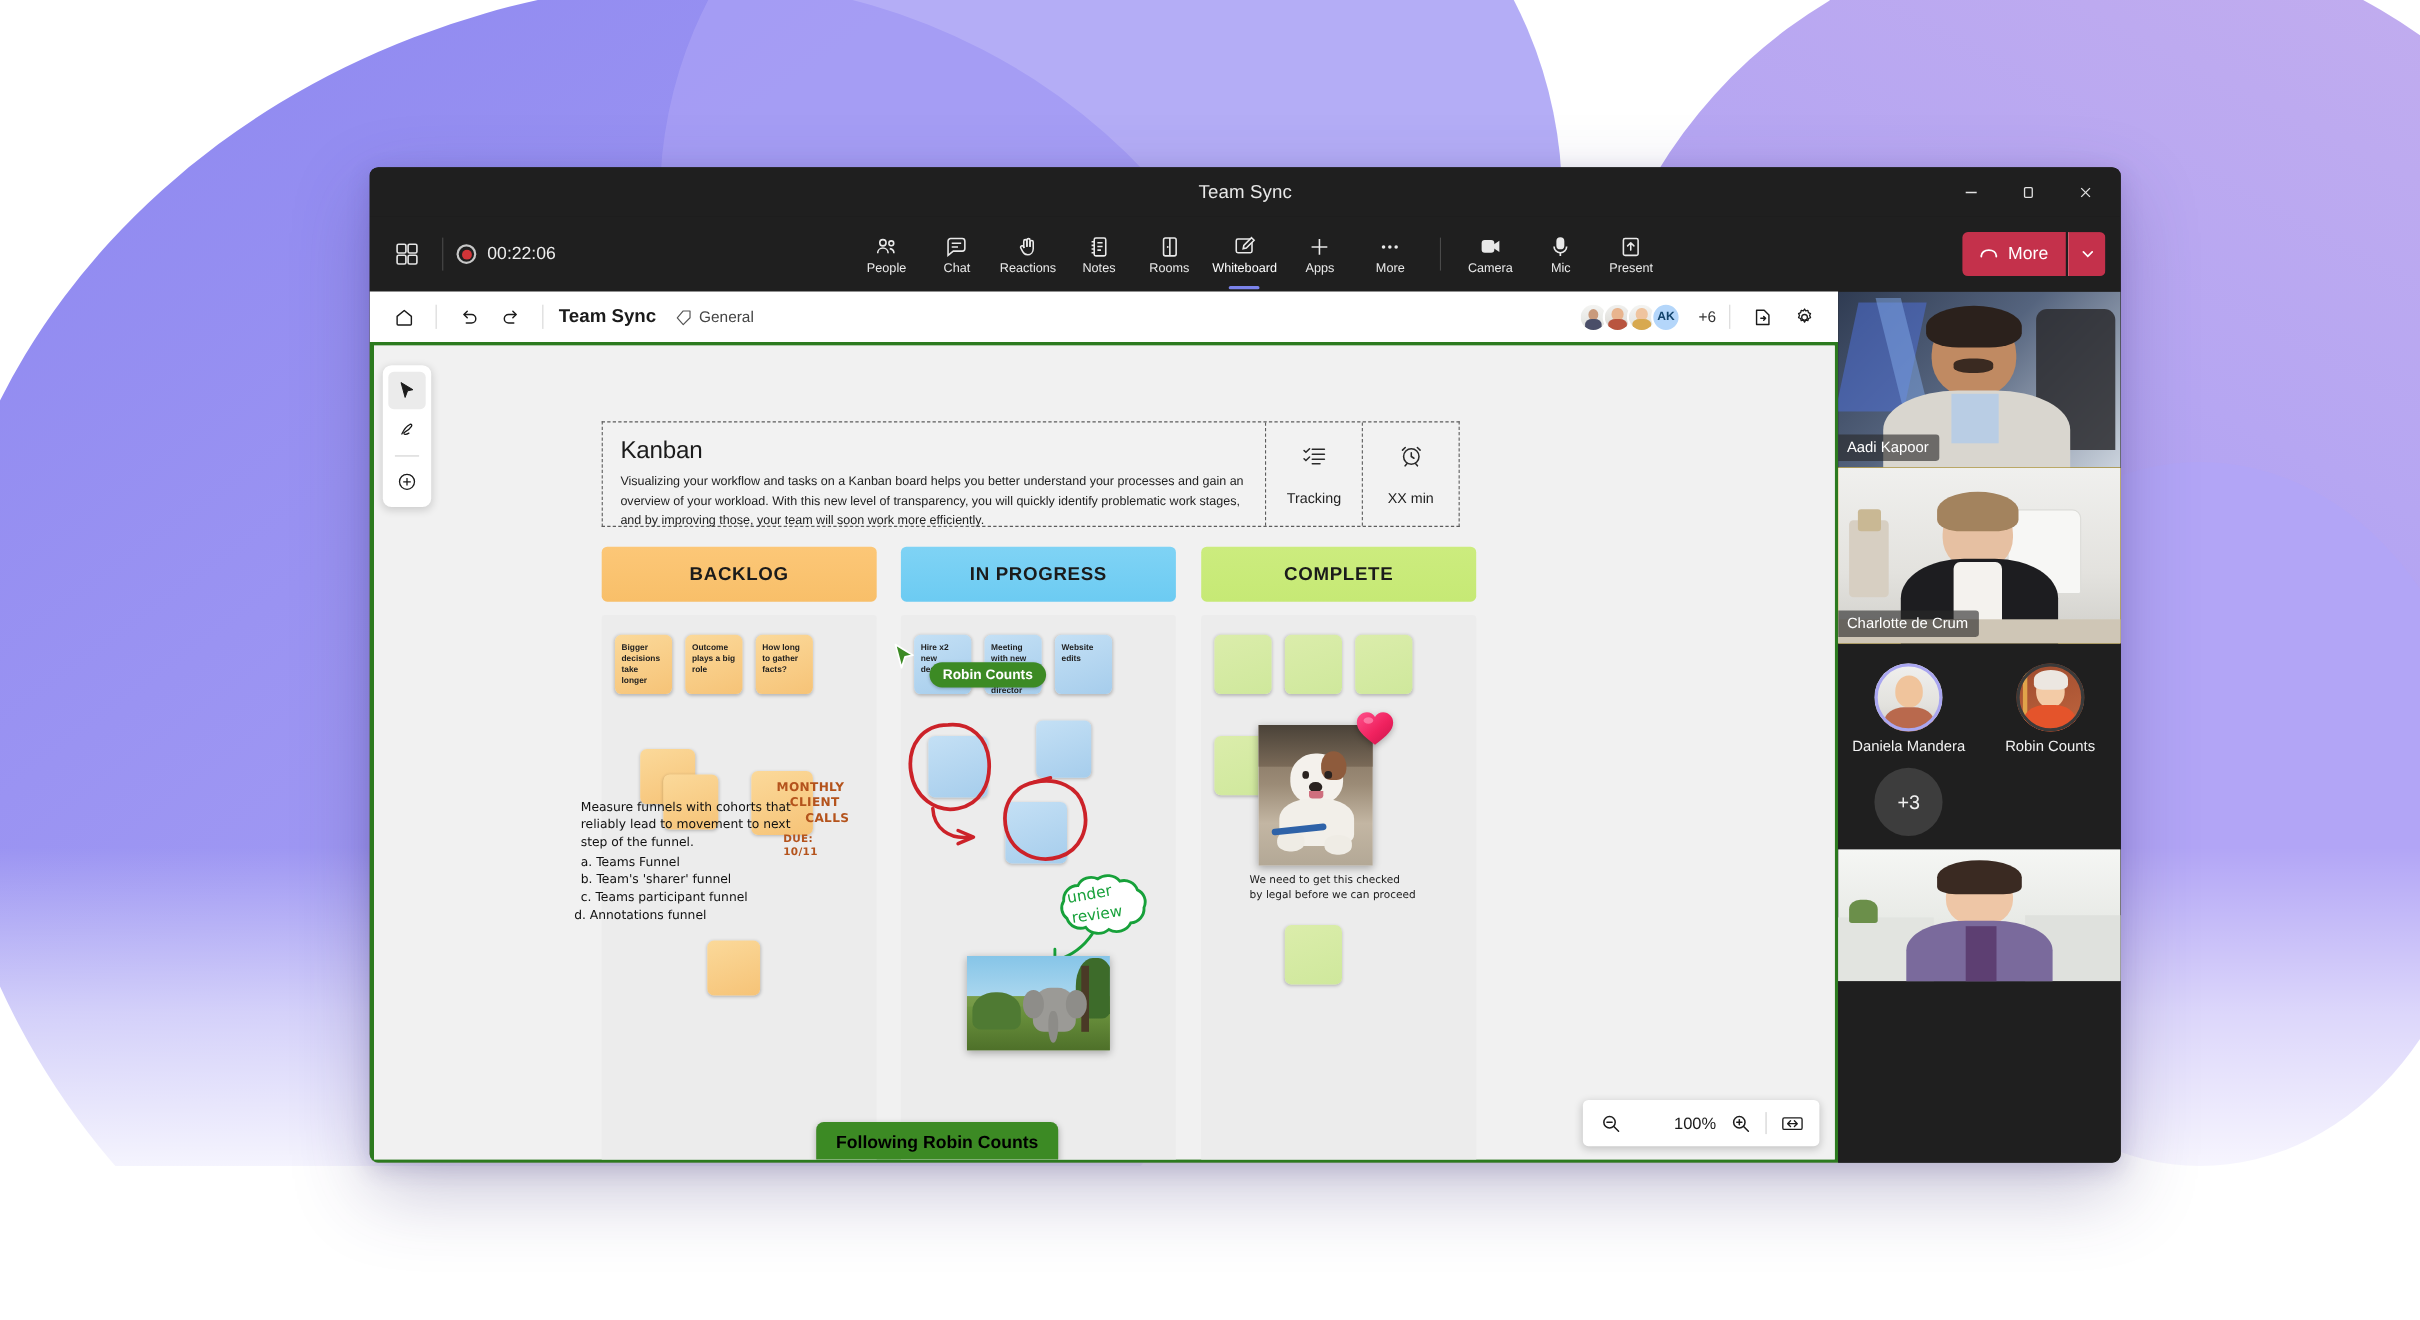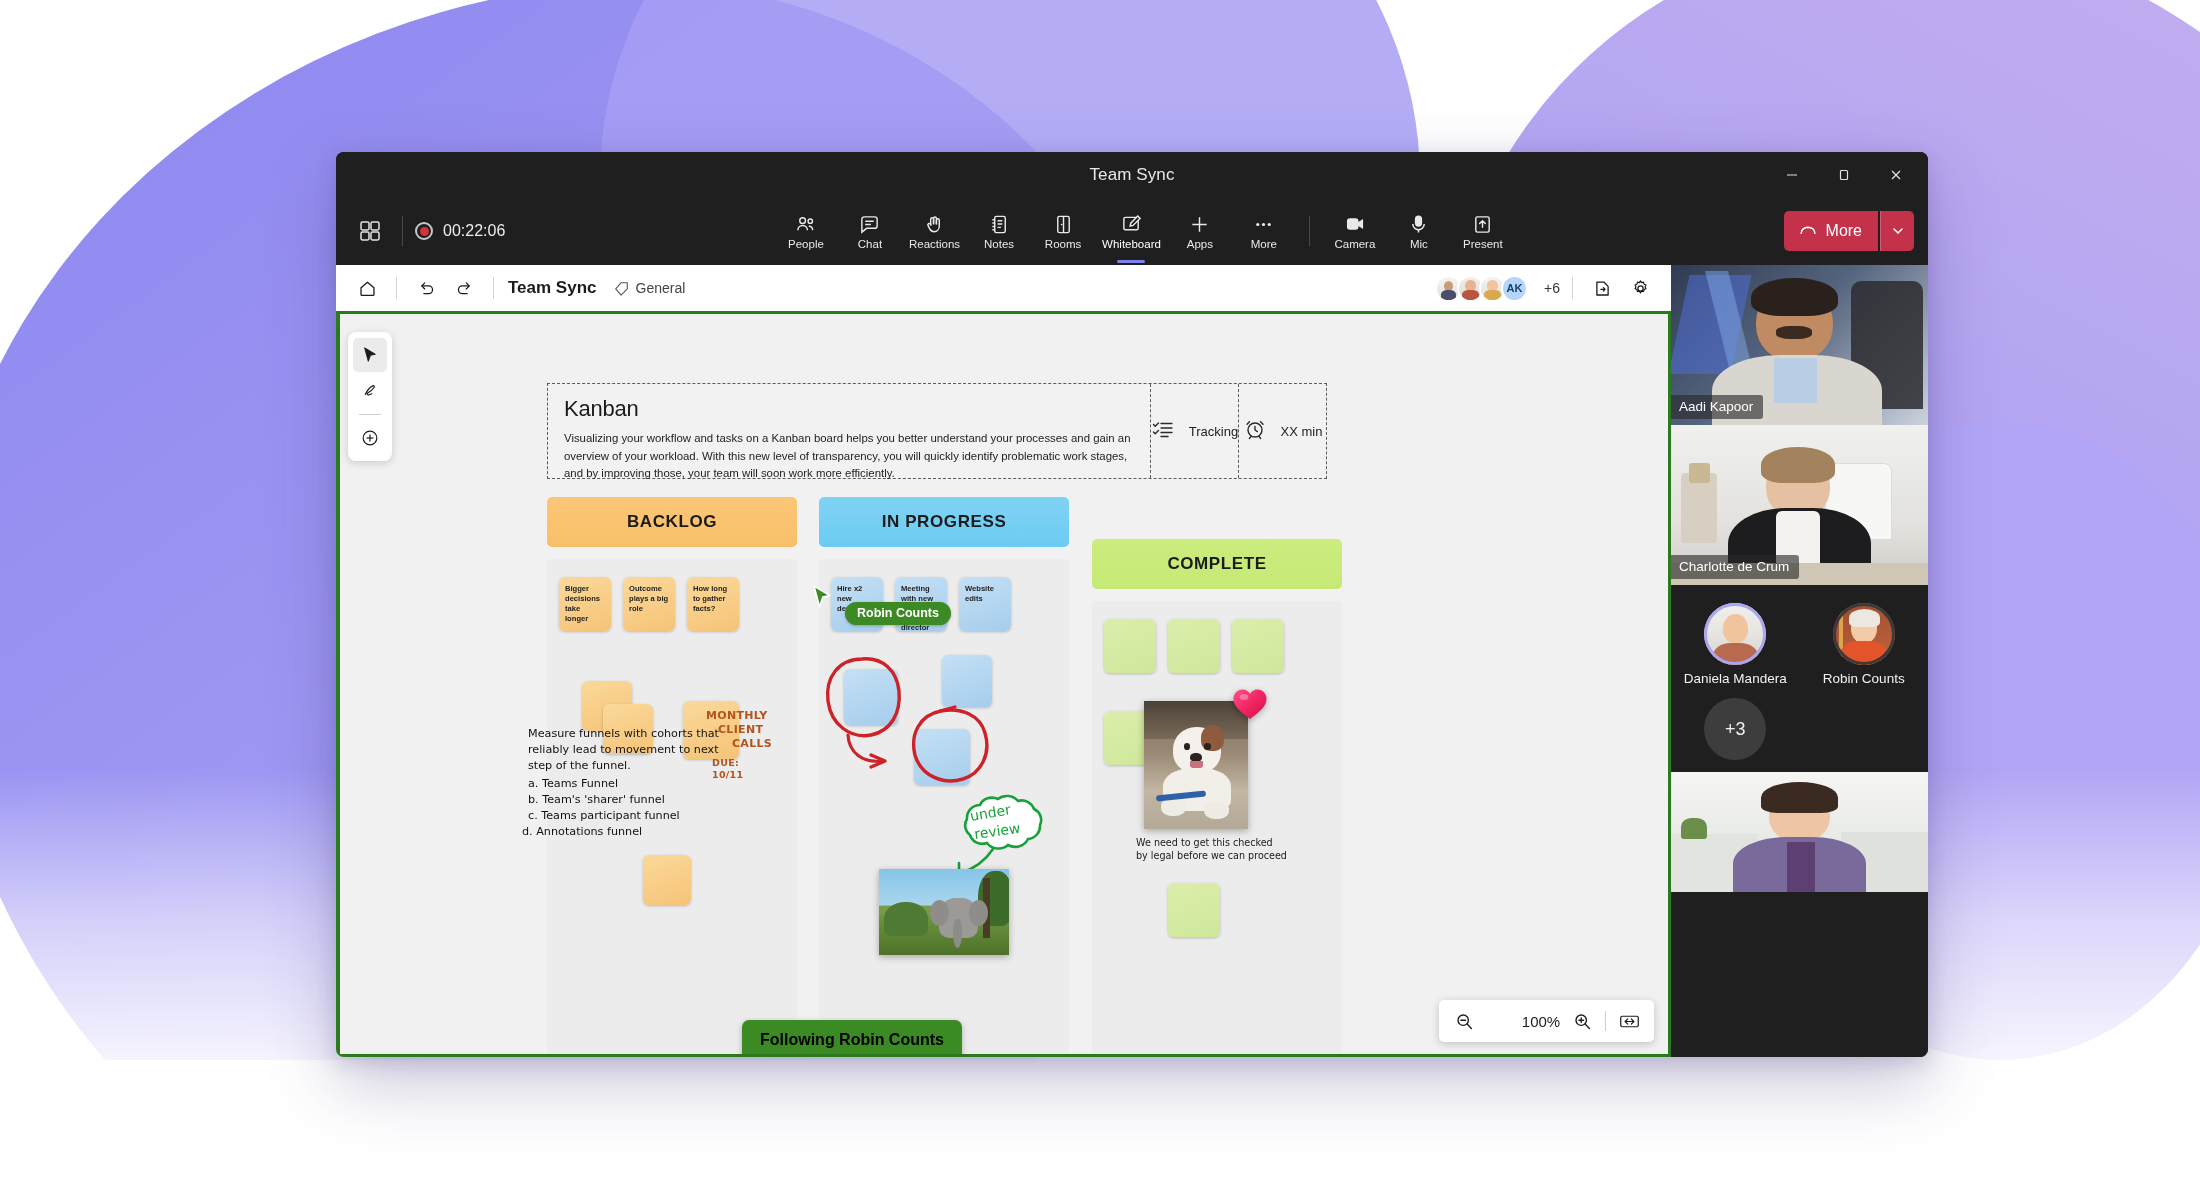--- a/index.html
+++ b/index.html
@@ -135,36 +135,36 @@
 
   
   .kan-head {
     position:absolute; left:207px; top: 69px; width: 780px; height: 96px;
     border:1.6px dashed #5c5c5c; display:flex; background: rgba(255,255,255,.08);
   }
   .kan-head .txt { flex:1; padding: 12px 16px 0 16px; }
   .kan-title { font-size: 22px; font-weight:400; color:#1b1b1b; letter-spacing:-.2px; }
   .kan-desc { margin-top: 8px; font-size: 11.4px; line-height: 1.55; color:#222; max-width: 665px;}
   .kan-cell {
-    width: 88px; border-left: 1.6px dashed #5c5c5c; display:flex; flex-direction:row;
+    width: 88px; border-left: 1.6px dashed #5c5c5c; display:flex; flex-direction:column;
     align-items:center; justify-content:center; gap:14px; color:#222;
   }
   .kan-cell .cl { font-size: 13px; }
 
   
   .col { position:absolute; top: 183px; width: 250px; }
   .col-head { height: 50px; border-radius: 5px; display:flex; align-items:center; justify-content:center;
               font-size: 17px; font-weight:700; color:#1b1b1b; letter-spacing:.6px; }
   .col-body { margin-top: 12px; height: 520px; background:#ececec; border-radius:3px; position:relative; }
   .col-backlog { left: 207px; }
   .col-progress { left: 479px; }
   .col-complete { left: 752px; }
   .h-backlog { background: linear-gradient(180deg,#fcc777,#f8bf69); }
   .h-progress { background: linear-gradient(180deg,#7fd3f5,#6ccbf2); }
-  .h-complete { background: linear-gradient(180deg,#ccec7e,#c6e975); margin-top: 42px; }
+  .h-complete { background: linear-gradient(180deg,#ccec7e,#c6e975); }
 
   
   .note {
     position:absolute; border-radius: 6px; box-shadow: 0 1px 3px rgba(0,0,0,.22);
     padding: 7px 6px; font-size: 7.6px; font-weight:700; color:#1e1e1e; line-height:1.3;
     overflow:hidden;
   }
   .note.yellow { background: linear-gradient(160deg,#fbd99a,#f6c377); }
   .note.blue { background: linear-gradient(160deg,#c4e0f5,#a6cdec); }
   .note.green { background: linear-gradient(160deg,#dbedab,#cfe89c); }

